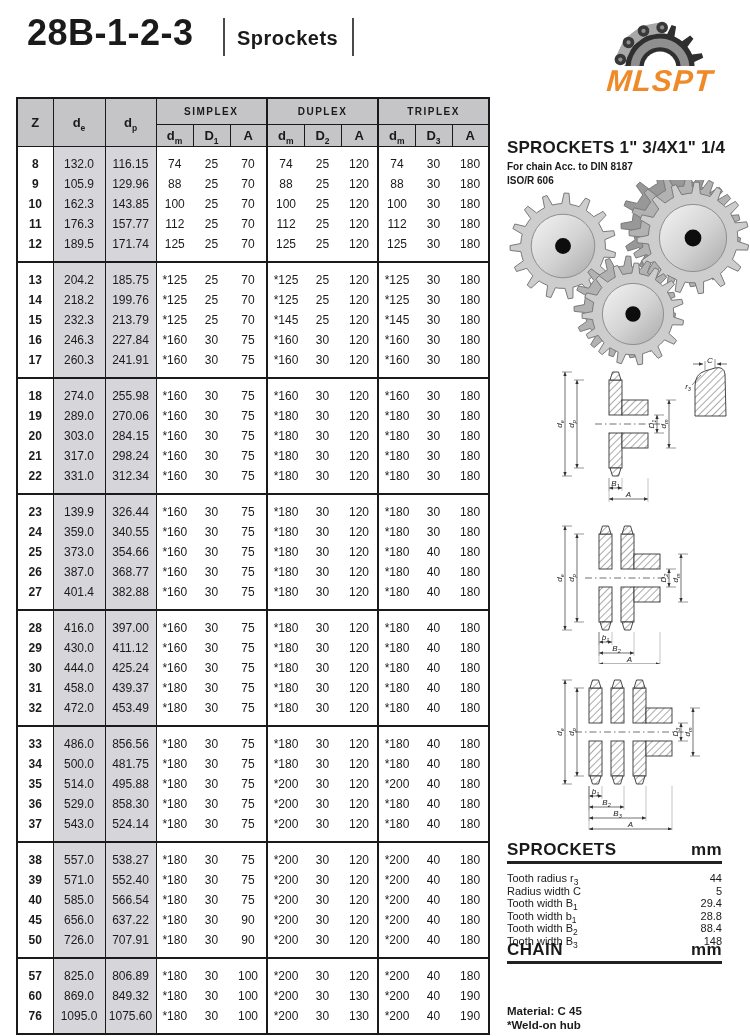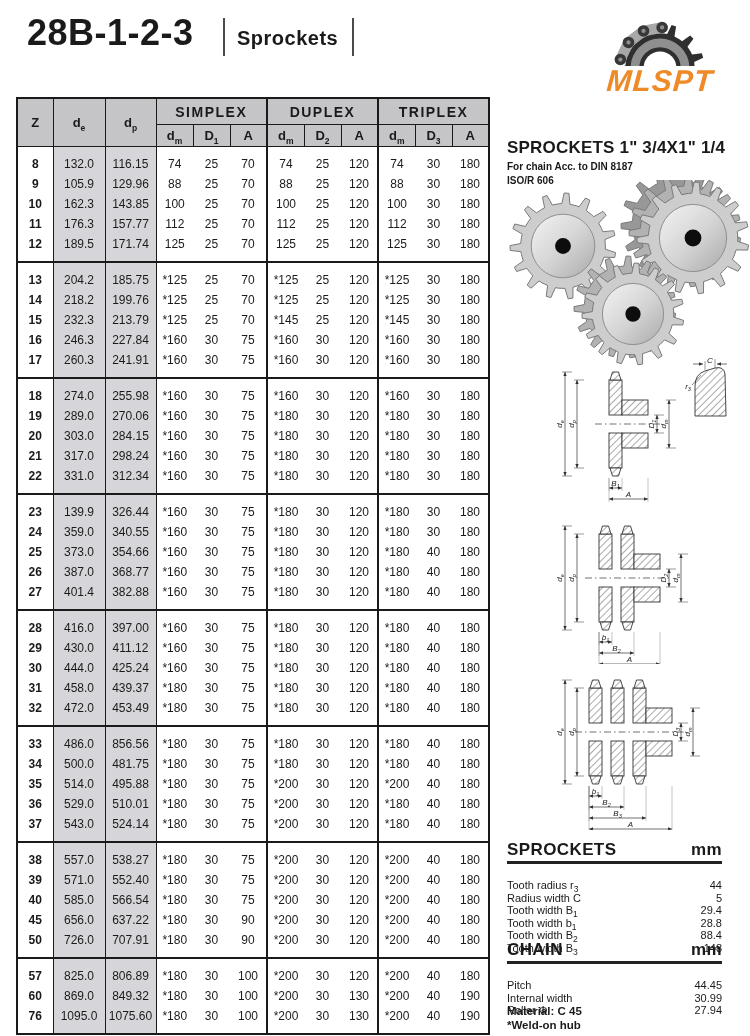--- a/index.html
+++ b/index.html
@@ -10,42 +10,42 @@
   .vbar{position:absolute;width:2px;height:38px;background:#4a4a4a;top:18px;}
   .vbar.b1{left:223px}.vbar.b2{left:352px}
   .subtitle{position:absolute;left:237px;top:27px;font-size:20px;font-weight:bold;letter-spacing:.5px;}
   .logo-wrap{position:absolute;left:590px;top:12px;width:140px;text-align:center;}
   .logo-text{margin-top:-6px;font-size:30px;font-weight:bold;font-style:italic;letter-spacing:1px;
              transform:skewX(-4deg);}
   
   table{position:absolute;left:16px;top:97px;border-collapse:collapse;table-layout:fixed;
         width:472px;border:2px solid #1a1a1a;}
   th{border:1px solid #1a1a1a;background:#c5c5c7;font-size:13px;padding:0;height:25px;font-weight:bold;}
-  th.gh{font-size:14px;letter-spacing:1.5px;}
+  th.gh{font-size:10px;letter-spacing:1.5px;}
   #subhead-row th{height:21px;}
   .thick{border-left:2px solid #1a1a1a !important;}
   td{font-size:12px;text-align:center;height:20px;padding:0;white-space:nowrap;}
   td.zc{font-weight:bold;}
   td.gray{background:#d6d6da;}
   td.br{border-right:1px solid #1a1a1a;}
   tr.sp td{height:7px;}
   tr.sep td{border-top:2px solid #1a1a1a;}
   sub{font-size:8.5px;line-height:0;}
   
   .prod-head{position:absolute;left:507px;top:138px;font-size:17px;font-weight:bold;letter-spacing:.2px;}
   .prod-sub{position:absolute;left:507px;font-size:10px;font-weight:bold;}
   #ps1{top:161px}#ps2{top:175px}
   #photos{position:absolute;left:503px;top:180px;}
   .draw{position:absolute;left:543px;}
   #d1{top:358px}#d2{top:512px}#d3{top:666px}
   .spec{position:absolute;left:507px;width:215px;}
   #spec1{top:840px}#spec2{top:940px}
   .spec-head{display:flex;justify-content:space-between;align-items:flex-end;font-size:17px;
              font-weight:bold;border-bottom:3px solid #222;padding-bottom:1px;letter-spacing:.4px;}
-  .spec-rows{margin-top:15px;}
+  .spec-rows{margin-top:8px;}
   .spec-row{display:flex;font-size:11px;line-height:12.6px;}
   .spec-row .lbl{flex:1;}
   .spec-row .val{width:34px;text-align:right;}
   .notes{position:absolute;left:507px;top:1004px;font-size:11.5px;font-weight:bold;line-height:14px;}
 </style>
 </head>
 <body>
 
 <div class="page">
 
@@ -663,21 +663,21 @@
           <td class="thick">*200</td>
           <td class="">30</td>
           <td class="">120</td>
           <td class="thick">*200</td>
           <td class="">40</td>
           <td class="">180</td>
         </tr>
         <tr>
           <td class="zc br">36</td>
           <td class="gray br">529.0</td>
-          <td class="gray br">510.01</td>
+          <td class="gray br">858.30</td>
           <td class="">*180</td>
           <td class="">30</td>
           <td class="">75</td>
           <td class="thick">*200</td>
           <td class="">30</td>
           <td class="">120</td>
           <td class="thick">*180</td>
           <td class="">40</td>
           <td class="">180</td>
         </tr>
@@ -1080,34 +1080,20 @@
           <span class="val">148</span>
         </div>
       </div>
   </div>
 
   <div class="spec" id="spec2">
     <div class="spec-head">
       <span>CHAIN</span>
       <span>mm</span>
     </div>
-    <div class="spec-rows" id="spec2-rows">
-        <div class="spec-row">
-          <span class="lbl">Pitch</span>
-          <span class="val">44.45</span>
-        </div>
-        <div class="spec-row">
-          <span class="lbl">Internal width</span>
-          <span class="val">30.99</span>
-        </div>
-        <div class="spec-row">
-          <span class="lbl">Roller Φ</span>
-          <span class="val">27.94</span>
-        </div>
-      </div>
   </div>
 
   <div class="notes">
     <div>Material: C 45</div>
     <div>*Weld-on hub</div>
   </div>
 
 </div>
 
 </body></html>

